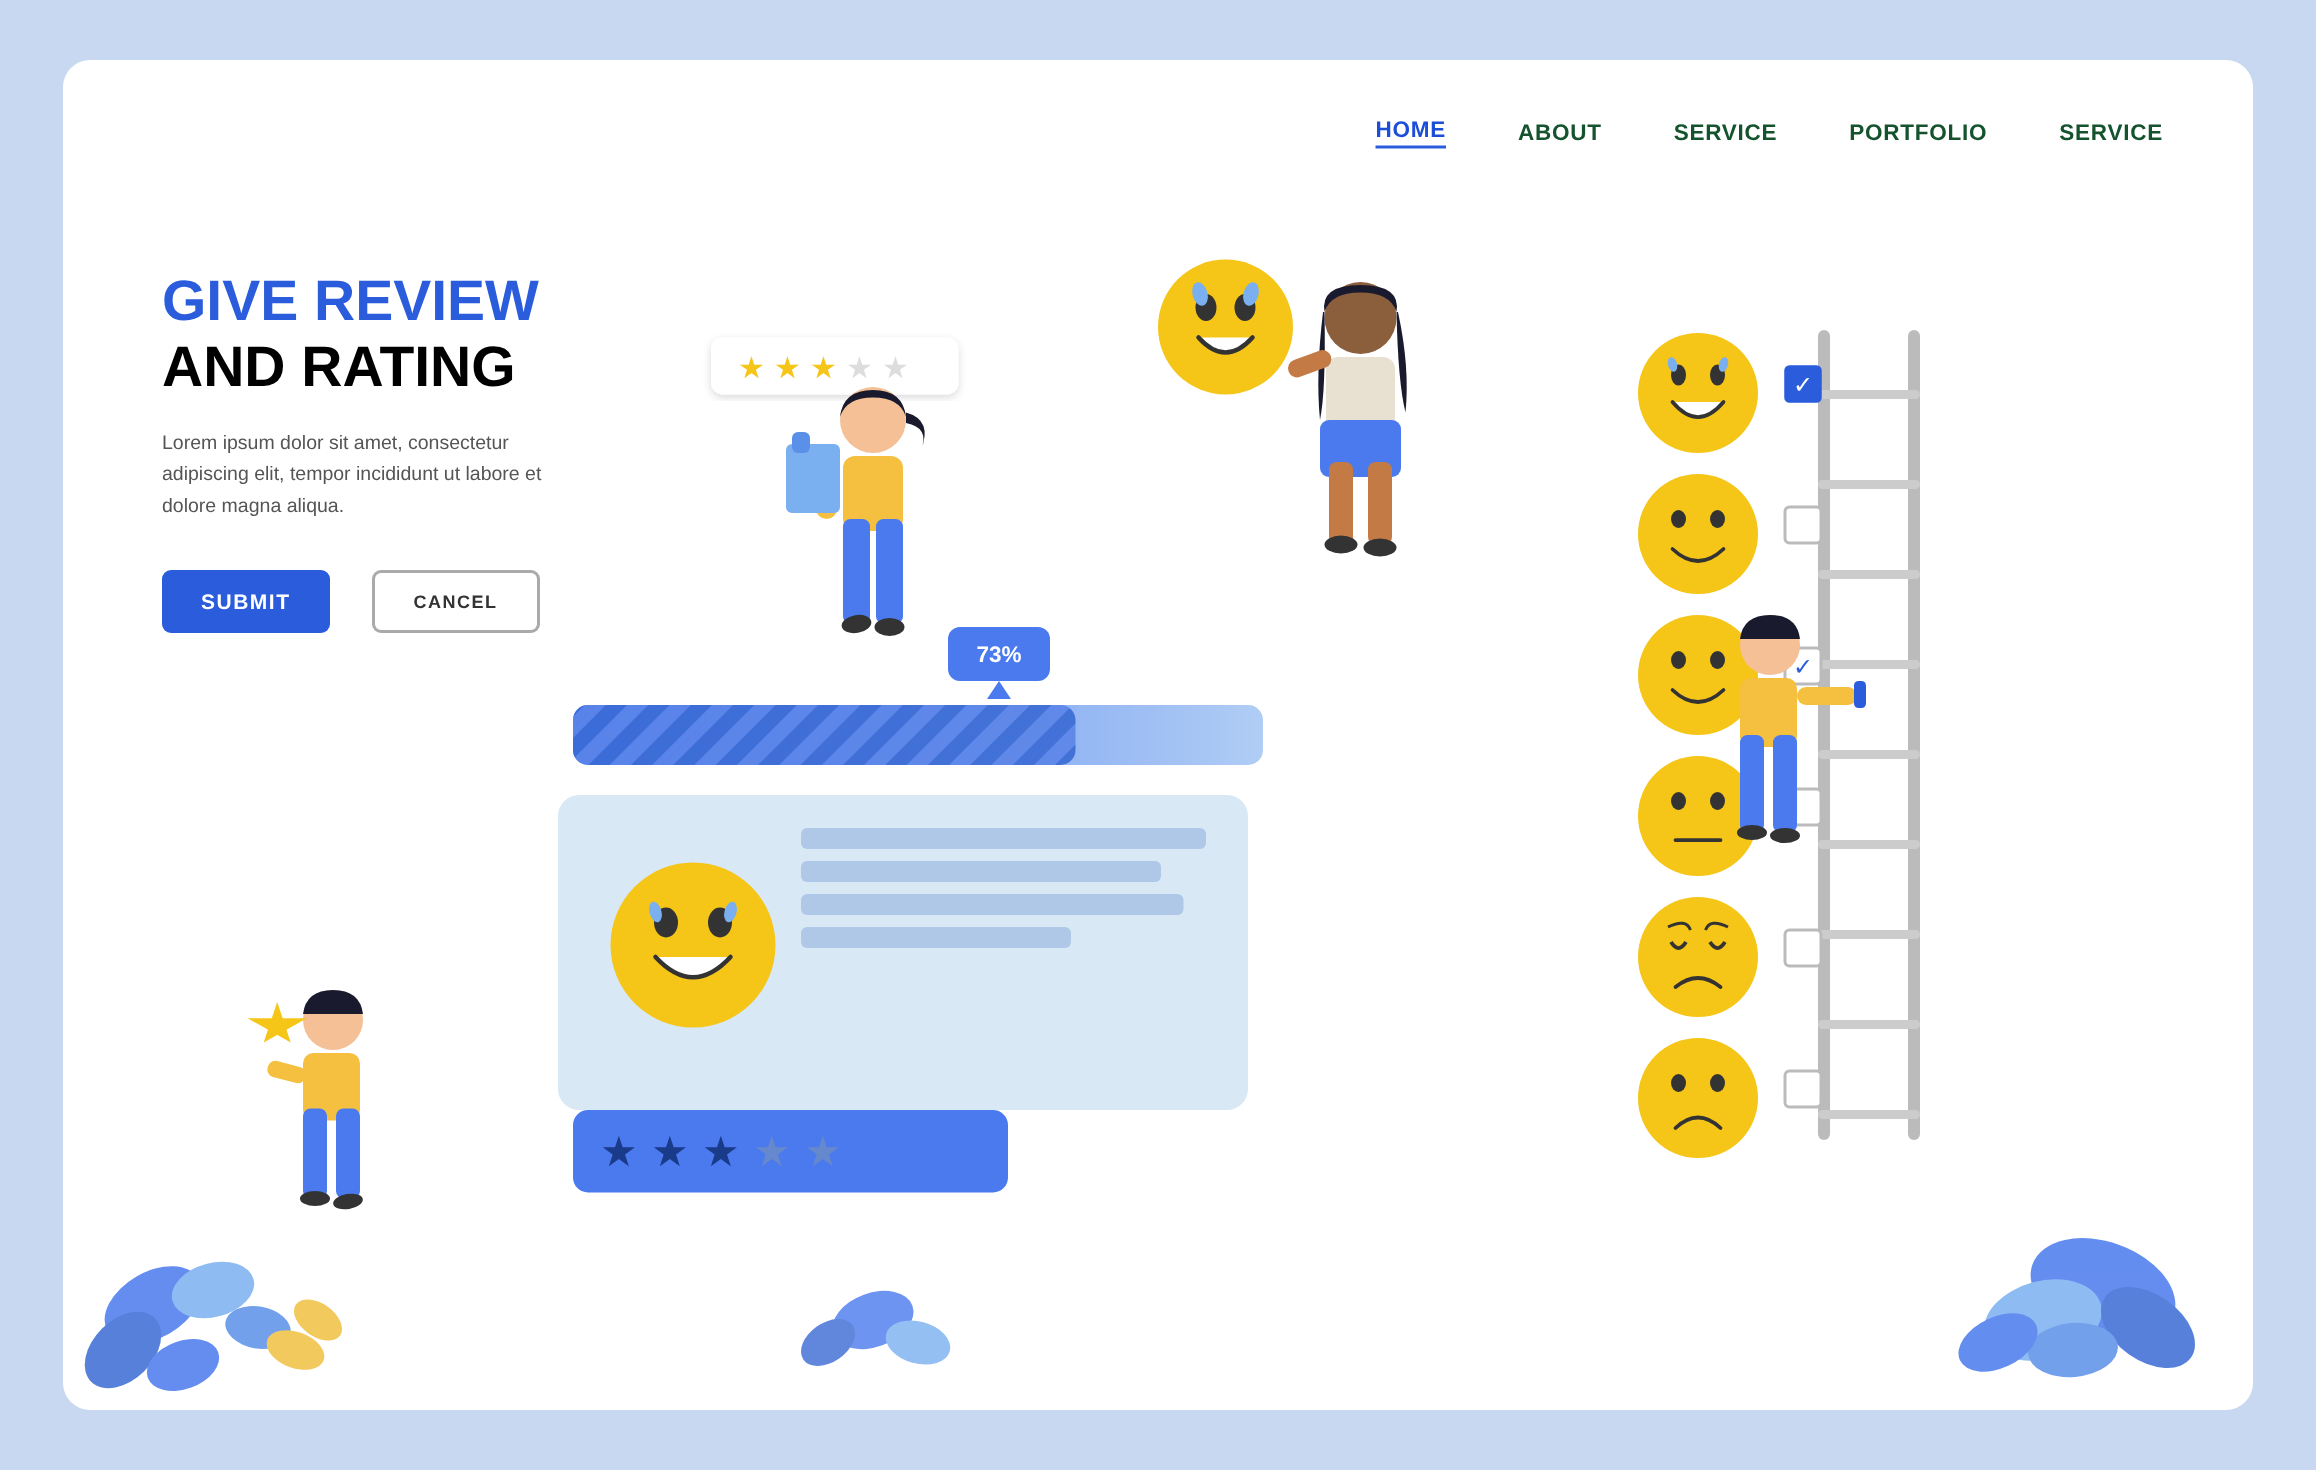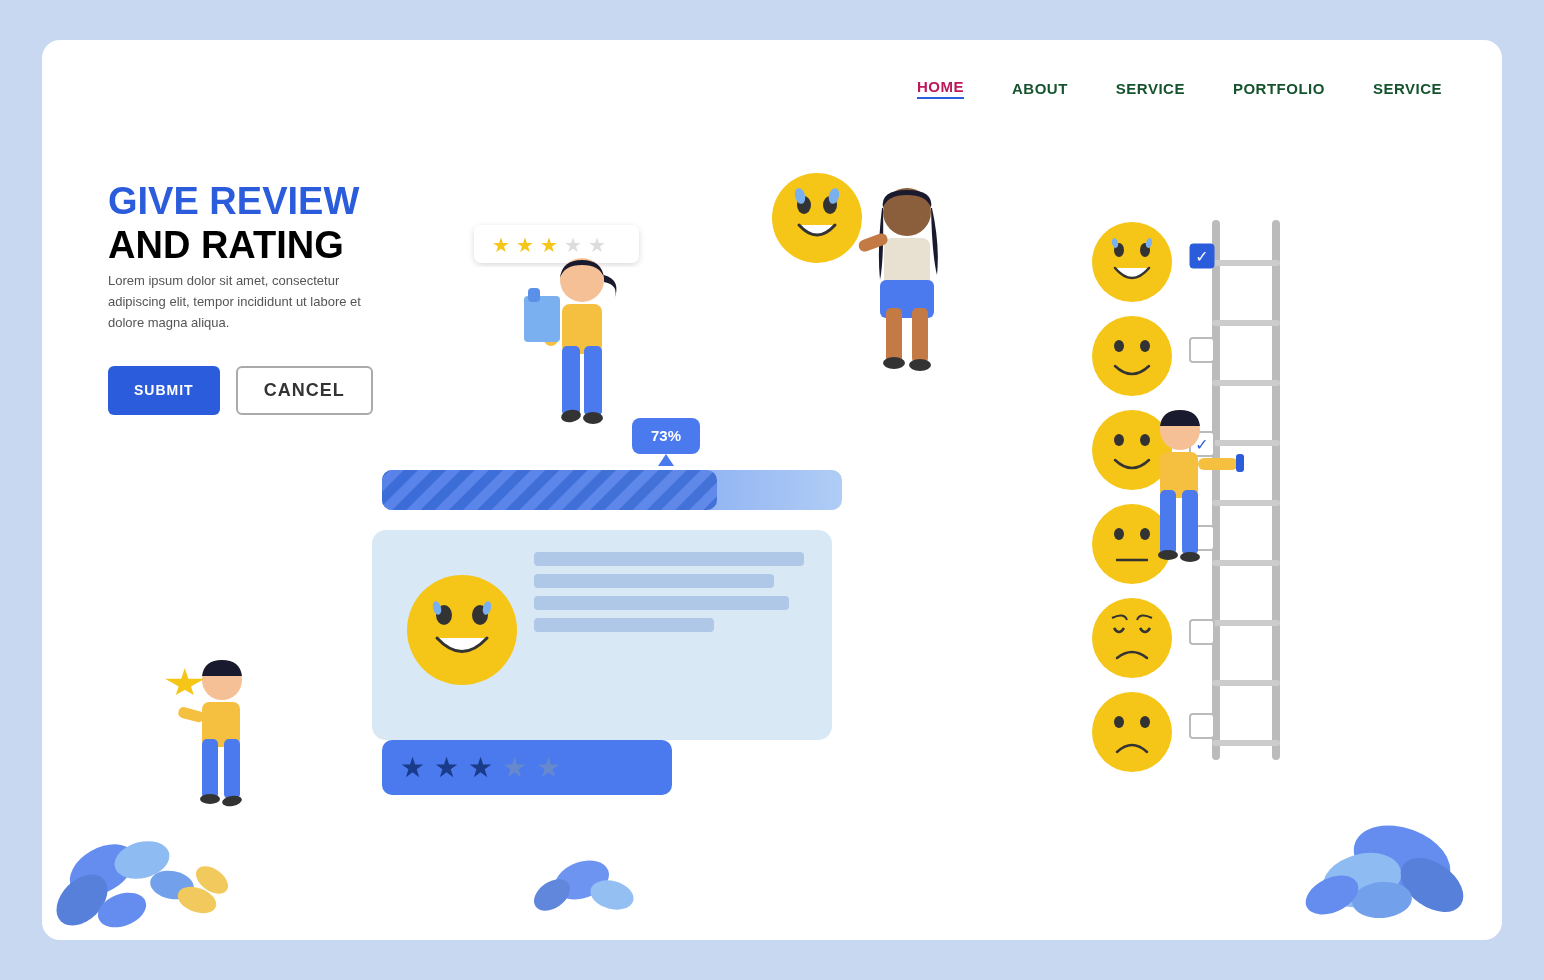--- a/index.html
+++ b/index.html
@@ -33,21 +33,21 @@
       z-index: 10;
     }
     .nav-item {
       font-size: 15px;
       font-weight: 600;
       color: #14532d;
       cursor: pointer;
       letter-spacing: 0.5px;
     }
     .nav-item.active {
-      color: #be185d;
+      color: #1d4ed8;
       border-bottom: 2px solid #2a5cdc;
       padding-bottom: 2px;
       margin-left: 48px;
     }
 
     
     .left-content {
       position: absolute;
       top: 140px;
       left: 66px;
@@ -57,46 +57,46 @@
       font-size: 38px;
       line-height: 1.15;
       color: #2a5cdc;
       font-weight: 700;
     }
     .headline .black { color: #000000; }
     .subtitle {
       font-size: 13px;
       color: #555;
       line-height: 1.6;
-      margin-top: 4px;
+      margin-top: 18px;
       max-width: 290px;
     }
     .btn-group {
       display: flex;
-      gap: 16px;
+      gap: 28px;
       margin-top: 32px;
     }
     .btn-submit {
       background: #2a5cdc;
       color: #fff;
       border: none;
       padding: 12px 26px;
       border-radius: 6px;
       font-size: 14px;
       font-weight: 700;
       cursor: pointer;
       letter-spacing: 1px;
     }
     .btn-cancel {
       background: transparent;
       color: #333;
       border: 2px solid #aaa;
       padding: 12px 26px;
       border-radius: 6px;
-      font-size: 18px;
+      font-size: 12px;
       font-weight: 600;
       cursor: pointer;
       letter-spacing: 1px;
       text-align: center;
     }
 
     
     .illustration-svg {
       position: absolute;
       top: 0;

